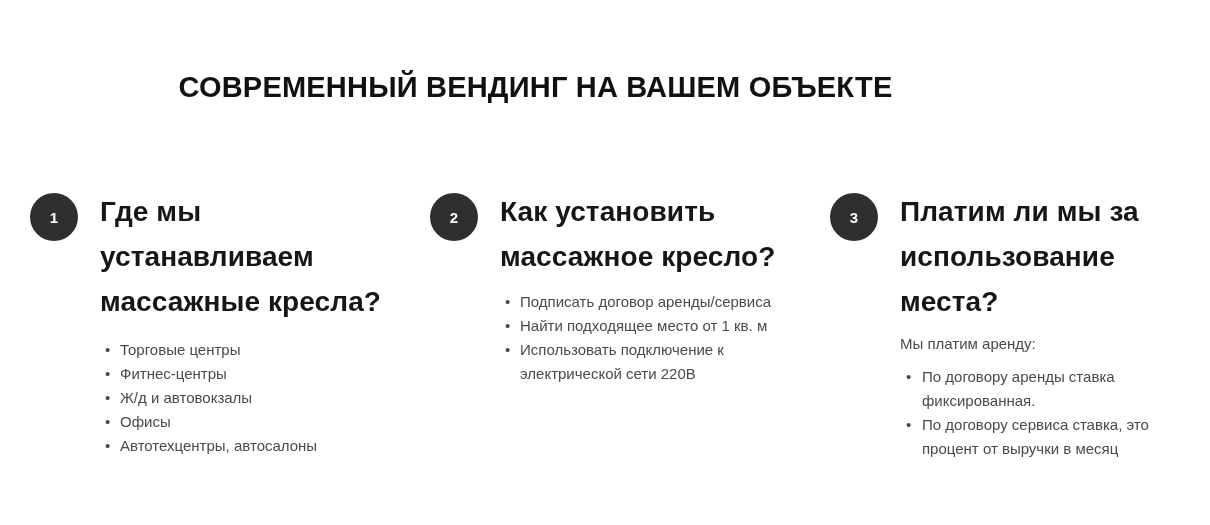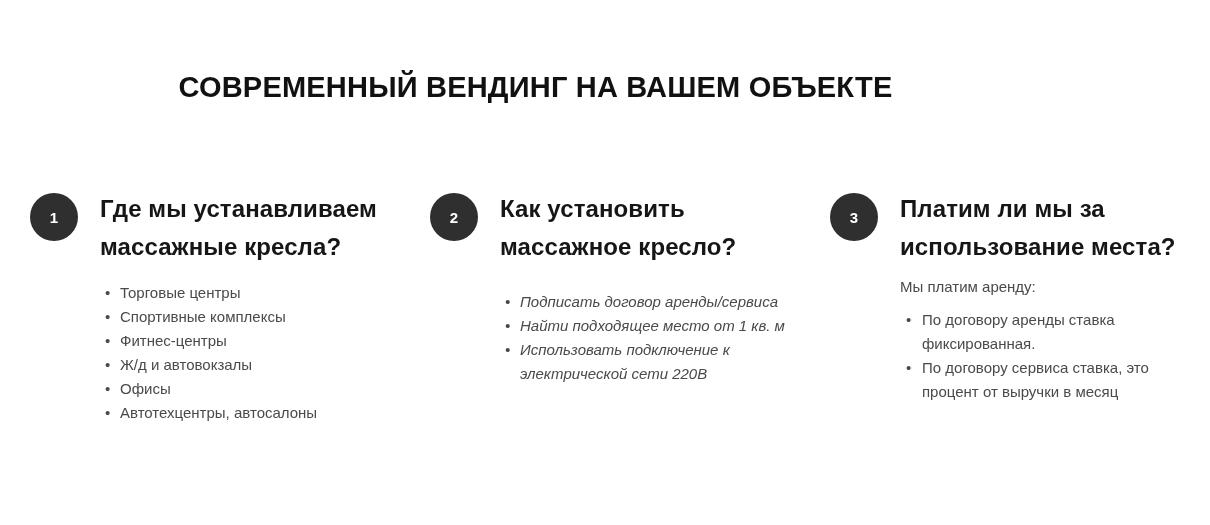--- a/index.html
+++ b/index.html
@@ -76,32 +76,32 @@
     display: flex;
     align-items: center;
     justify-content: center;
     line-height: 1;
     box-sizing: border-box;
   }
 
   .col-title {
     margin: 0;
     padding-left: 70px;
-    font-size: 24px;
+    font-size: 28px;
     font-weight: 700;
     line-height: 1.6;
     color: #161616;
     letter-spacing: 0.1px;
   }
 
   .col-body {
     padding-left: 70px;
     margin-top: 14px;
   }
-  .column-1 .col-body { margin-top: 23px; font-style: italic; }
+  .column-1 .col-body { margin-top: 10px; }
   .column-2 .col-body { margin-top: 8px; }
 
   .intro-line {
     font-size: 15px;
     line-height: 24px;
     color: #4a4a4a;
     margin: 0 0 9px 0;
     padding-left: 0;
   }
 
@@ -143,21 +143,20 @@
   <div class="columns">
 
     <div class="column column-0">
       <div class="col-head">
         <div class="badge">1</div>
         <h2 class="col-title">Где мы устанавливаем массажные кресла?</h2>
       </div>
       <div class="col-body">
         <ul class="bullets">
           <li>Торговые центры</li>
-          <li>Спортивные комплексы</li>
           <li>Фитнес-центры</li>
           <li>Ж/д и автовокзалы</li>
           <li>Офисы</li>
           <li>Автотехцентры, автосалоны</li>
         </ul>
       </div>
     </div>
 
     <div class="column column-1">
       <div class="col-head">

